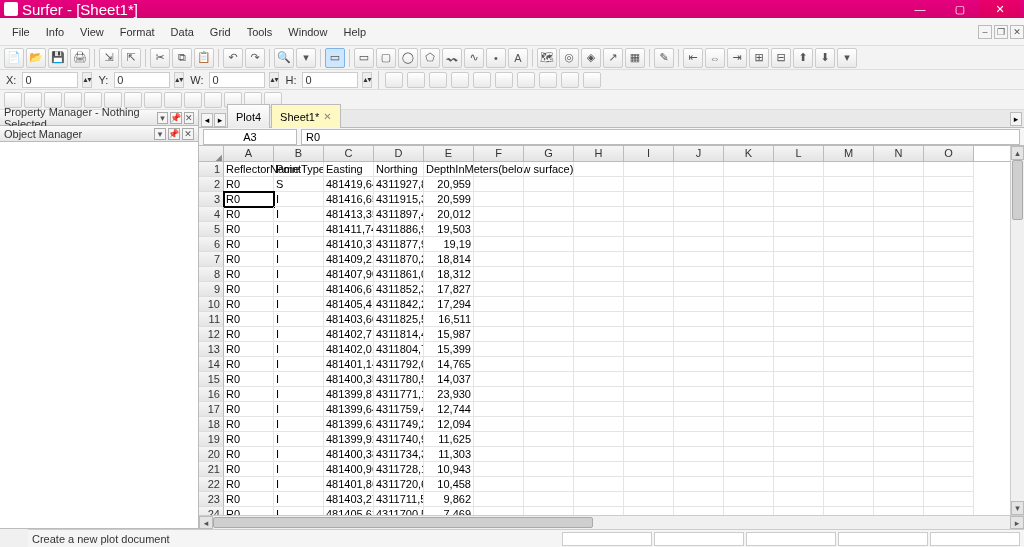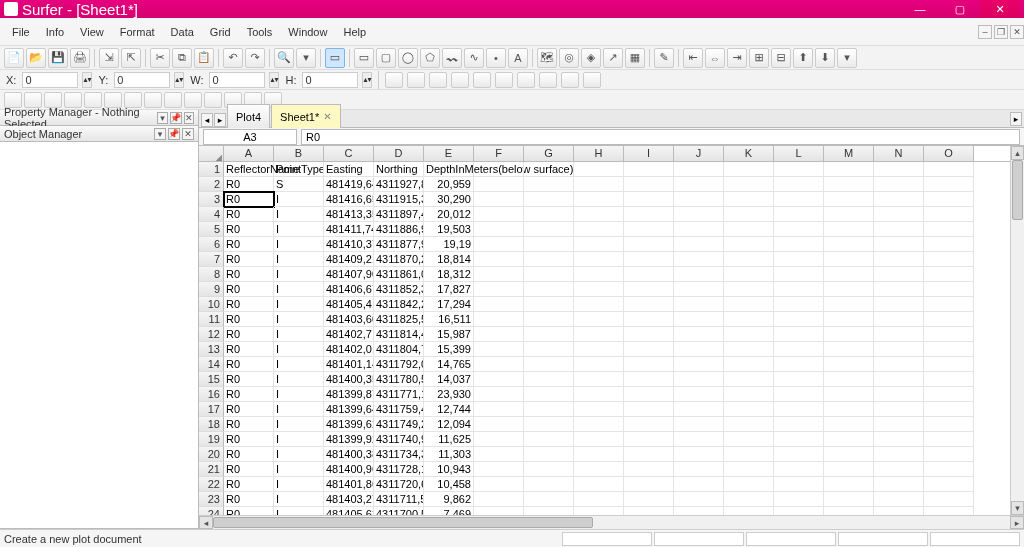--- a/index.html
+++ b/index.html
@@ -77,21 +77,21 @@
   .vscroll .sbtn { height:14px; background:#e4e4e4; border:1px solid #bbb; font-size:9px; text-align:center; line-height:12px; color:#555;}
   .vscroll .track { flex:1; background:#f0f0f0; position:relative;}
   .vscroll .thumb { position:absolute; top:0; left:1px; right:1px; height:60px; background:#cfcfcf; border:1px solid #aaa; border-radius:2px;}
 
   .hscroll { height:14px; display:flex; border-top:1px solid #ccc; background:#f0f0f0;}
   .hscroll .sbtn { width:14px; background:#e4e4e4; border:1px solid #bbb; font-size:9px; text-align:center; line-height:12px; color:#555;}
   .hscroll .track { flex:1; position:relative;}
   .hscroll .thumb { position:absolute; left:0; top:1px; bottom:1px; width:380px; background:#cfcfcf; border:1px solid #aaa; border-radius:2px;}
 
   
-  .status { height:18px; background:#f5f5f5; border-top:1px solid #ccc; display:flex; align-items:center; padding:0 4px; font-size:11px; color:#333;}
+  .status { height:18px; background:#f5f5f5; border-top:1px solid #ccc; display:flex; align-items:center; padding:0 4px; font-size:11px; color:#333;margin-left:28px;}
   .status .spacer { flex:1; }
   .status .sbox { width:90px; height:14px; border:1px solid #ccc; margin-left:2px; background:#fff;}
 </style>
 </head>
 <body>
 
 <div class="titlebar">
   <span class="app-icon"></span>
   <span class="title">Surfer - [Sheet1*]</span>
   <span class="winbtn">—</span>
@@ -302,21 +302,21 @@
               <div class="cell txt"></div>
               <div class="cell txt"></div>
               <div class="cell txt"></div>
             </div>
             <div class="row">
               <div class="rowhead">3</div>
               <div class="cell txt sel">R0</div>
               <div class="cell txt">I</div>
               <div class="cell num">481416,65</div>
               <div class="cell num">4311915,3</div>
-              <div class="cell num">30,290</div>
+              <div class="cell num">20,599</div>
               <div class="cell txt"></div>
               <div class="cell txt"></div>
               <div class="cell txt"></div>
               <div class="cell txt"></div>
               <div class="cell txt"></div>
               <div class="cell txt"></div>
               <div class="cell txt"></div>
               <div class="cell txt"></div>
               <div class="cell txt"></div>
               <div class="cell txt"></div>

